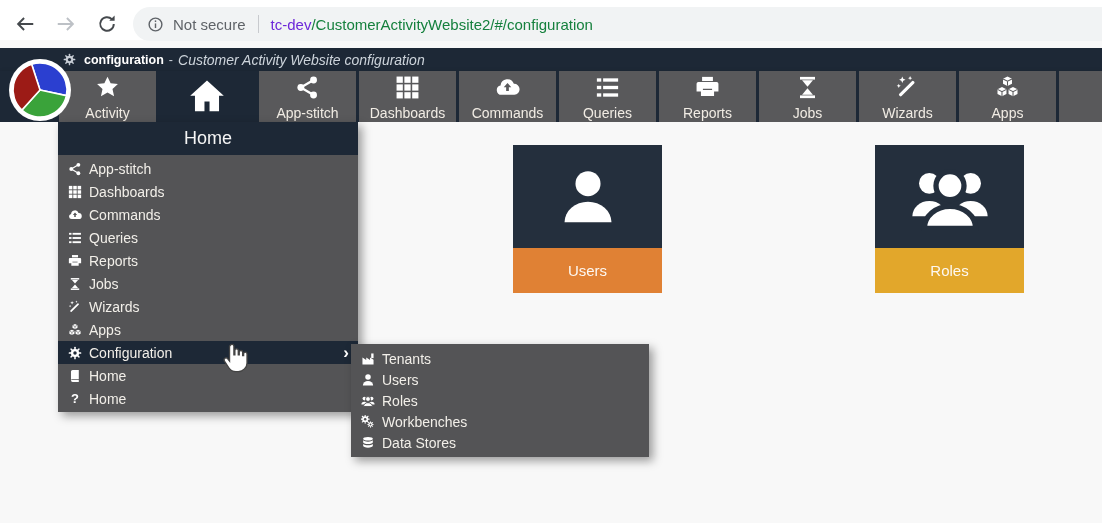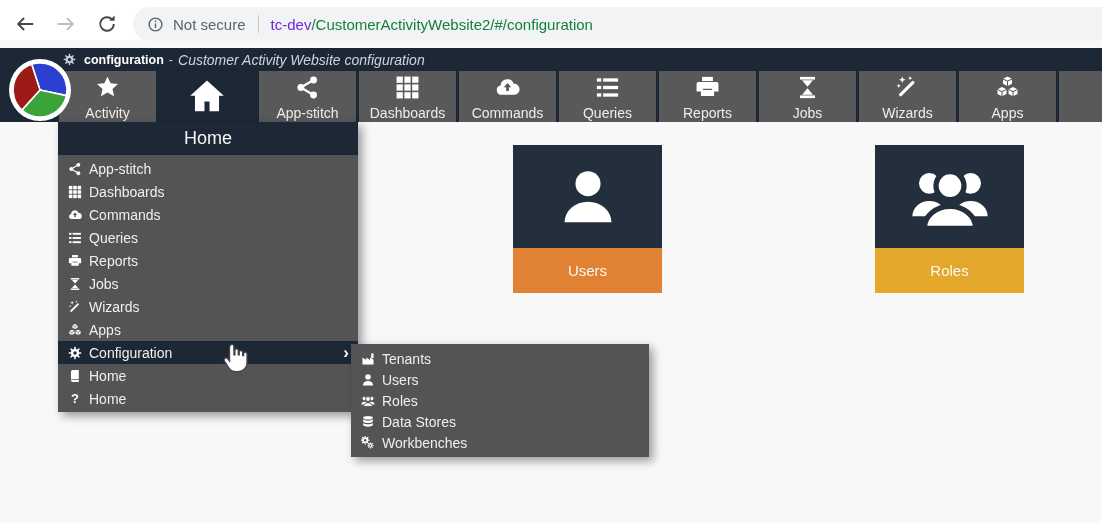--- a/index.html
+++ b/index.html
@@ -427,29 +427,29 @@
         <span>Users</span>
       </div>
     <div class="mi">
         <svg>
           <use href="#i-users"></use>
         </svg>
         <span>Roles</span>
       </div>
     <div class="mi">
         <svg>
-          <use href="#i-database"></use>
-        </svg>
-        <span>Data Stores</span>
+          <use href="#i-gears"></use>
+        </svg>
+        <span>Workbenches</span>
       </div>
     <div class="mi">
         <svg>
-          <use href="#i-gears"></use>
-        </svg>
-        <span>Workbenches</span>
+          <use href="#i-database"></use>
+        </svg>
+        <span>Data Stores</span>
       </div>
   </div>
 
   <svg class="cursor" viewBox="0 0 24 28">
     <path d="M9.5 2c.9 0 1.6.7 1.6 1.6v7h.8V7c0-.8.6-1.4 1.4-1.4.8 0 1.4.6 1.4 1.4v3.6h.8V8.4c0-.8.6-1.4 1.4-1.4.8 0 1.4.6 1.4 1.4v2.8h.8v-1.4c0-.8.6-1.4 1.4-1.4.8 0 1.4.6 1.4 1.4v7.4c0 4-3.2 7.2-7.2 7.2h-1.9c-2.4 0-4.6-1.2-5.9-3.2l-3.6-5.5c-.5-.8-.3-1.8.4-2.3.7-.5 1.7-.4 2.2.3l1.6 2V3.6C7.9 2.7 8.6 2 9.5 2z" fill="#ffffff" stroke="#444" stroke-width="1.1"></path>
   </svg>
 
 </div>
 
 </body></html>

